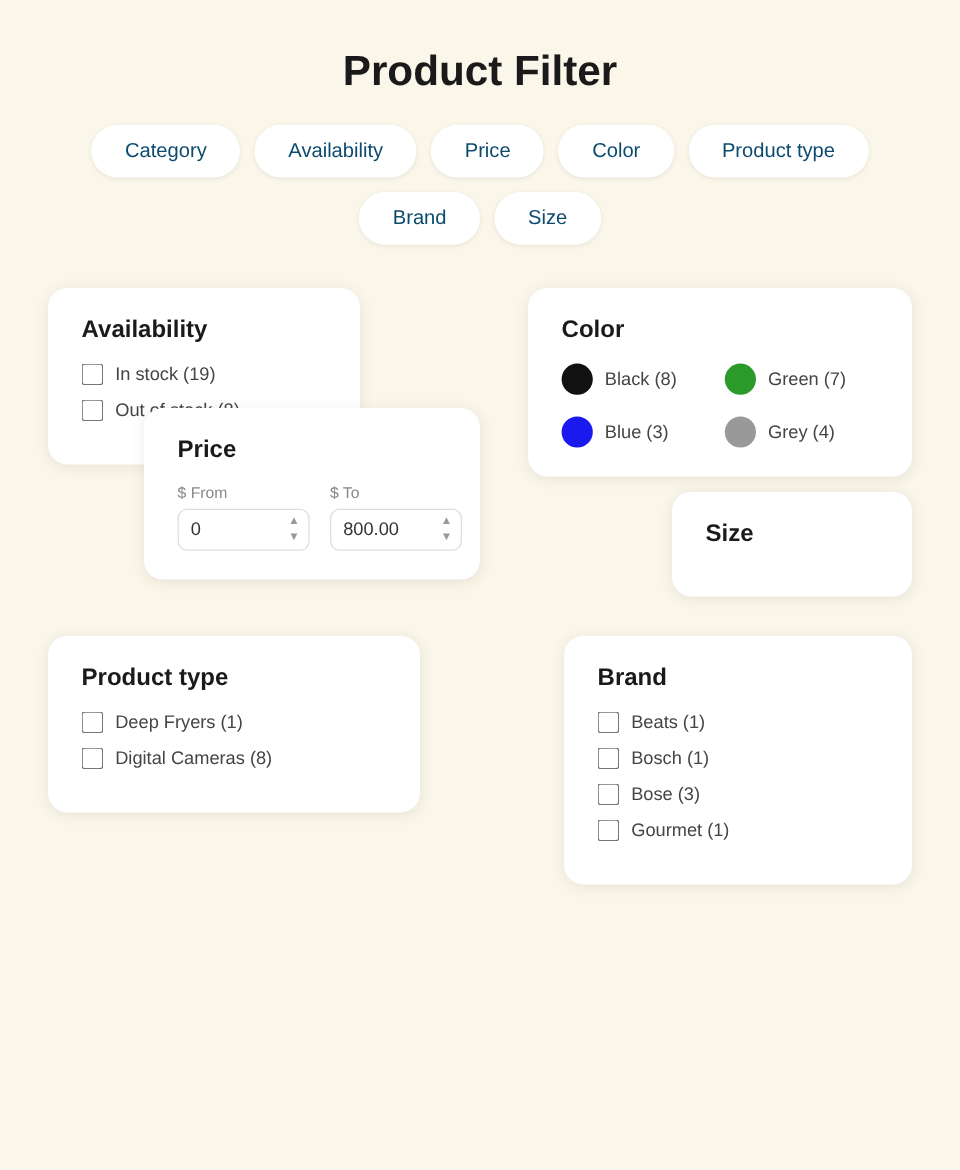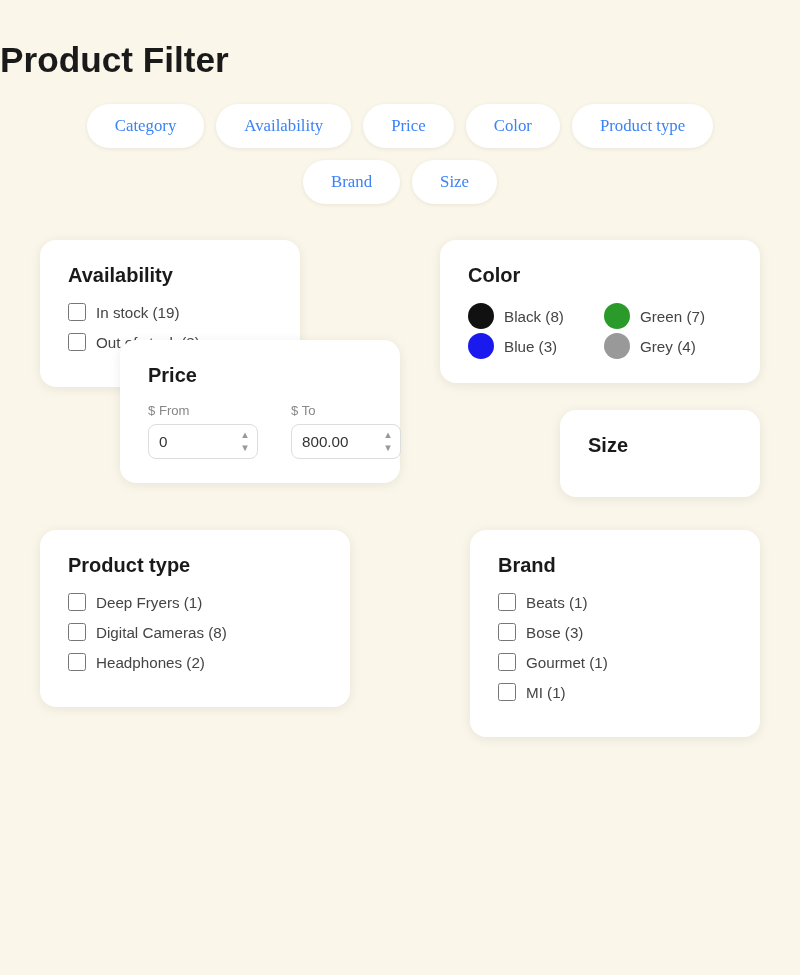--- a/index.html
+++ b/index.html
@@ -5,46 +5,45 @@
     * { box-sizing: border-box; margin: 0; padding: 0; }
     body {
       background-color: #faf6e9;
       font-family: -apple-system, BlinkMacSystemFont, 'Segoe UI', sans-serif;
       min-height: 975px;
       width: 800px;
       overflow-x: hidden;
     }
 
     .page-title {
-      text-align: left;
+      text-align: center;
       font-size: 2.2rem;
       font-weight: 800;
       color: #1a1a1a;
       padding: 40px 0 24px;
     }
 
     .filter-tags {
       display: flex;
       flex-wrap: wrap;
       justify-content: center;
       gap: 12px;
       padding: 0 40px 36px;
     }
 
     .filter-tag {
       background: #fff;
       border: none;
       border-radius: 50px;
       padding: 12px 28px;
       font-size: 1.05rem;
-      color: #3b82f6;
+      color: #0c4a6e;
       cursor: pointer;
       box-shadow: 0 1px 4px rgba(0,0,0,0.08);
       white-space: nowrap;
-      font-family: Liberation Serif, serif;
     }
 
     .cards-area {
       position: relative;
       margin: 0 40px;
       height: 650px;
     }
 
     .card {
       background: #fff;
@@ -124,42 +123,42 @@
       border-radius: 4px;
       accent-color: #555;
       cursor: pointer;
       flex-shrink: 0;
     }
 
     
     .color-grid {
       display: grid;
       grid-template-columns: 1fr 1fr;
-      gap: 4px 8px;
+      gap: 18px 8px;
     }
 
     .color-item {
       display: flex;
       align-items: center;
       gap: 10px;
       font-size: 0.95rem;
       color: #444;
     }
 
     .color-dot {
       width: 26px;
       height: 26px;
       border-radius: 50%;
       flex-shrink: 0;
     }
 
     
     .price-row {
       display: flex;
-      gap: 33px;
+      gap: 17px;
       margin-top: 8px;
     }
 
     .price-field {
       display: flex;
       flex-direction: column;
       gap: 6px;
     }
 
     .price-label {
@@ -291,42 +290,38 @@
     <div class="card-title">Product type</div>
     <div id="product-type-items">
         <div class="checkbox-row">
           <input type="checkbox" style="">
           <span>Deep Fryers (1)</span>
         </div>
         <div class="checkbox-row">
           <input type="checkbox" style="">
           <span>Digital Cameras (8)</span>
         </div>
-        <div class="checkbox-row">
-          <input type="checkbox" style="">
-          <span>Headphones (2)</span>
-        </div>
       </div>
   </div>
 
   <div class="card card-brand">
     <div class="card-title">Brand</div>
     <div id="brand-items">
         <div class="checkbox-row">
           <input type="checkbox" style="">
           <span>Beats (1)</span>
         </div>
         <div class="checkbox-row">
           <input type="checkbox" style="">
+          <span>Bosch (1)</span>
+        </div>
+        <div class="checkbox-row">
+          <input type="checkbox" style="">
           <span>Bose (3)</span>
         </div>
         <div class="checkbox-row">
           <input type="checkbox" style="">
           <span>Gourmet (1)</span>
         </div>
-        <div class="checkbox-row">
-          <input type="checkbox" style="">
-          <span>MI (1)</span>
-        </div>
       </div>
   </div>
 
 </div>
 
 </body></html>

